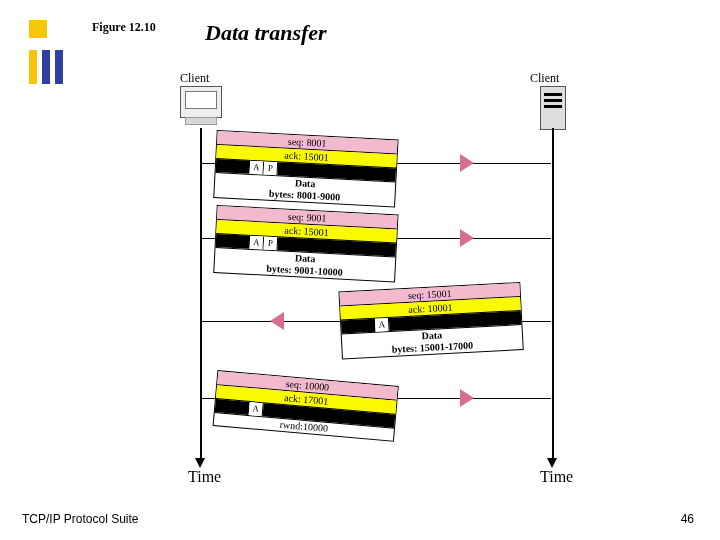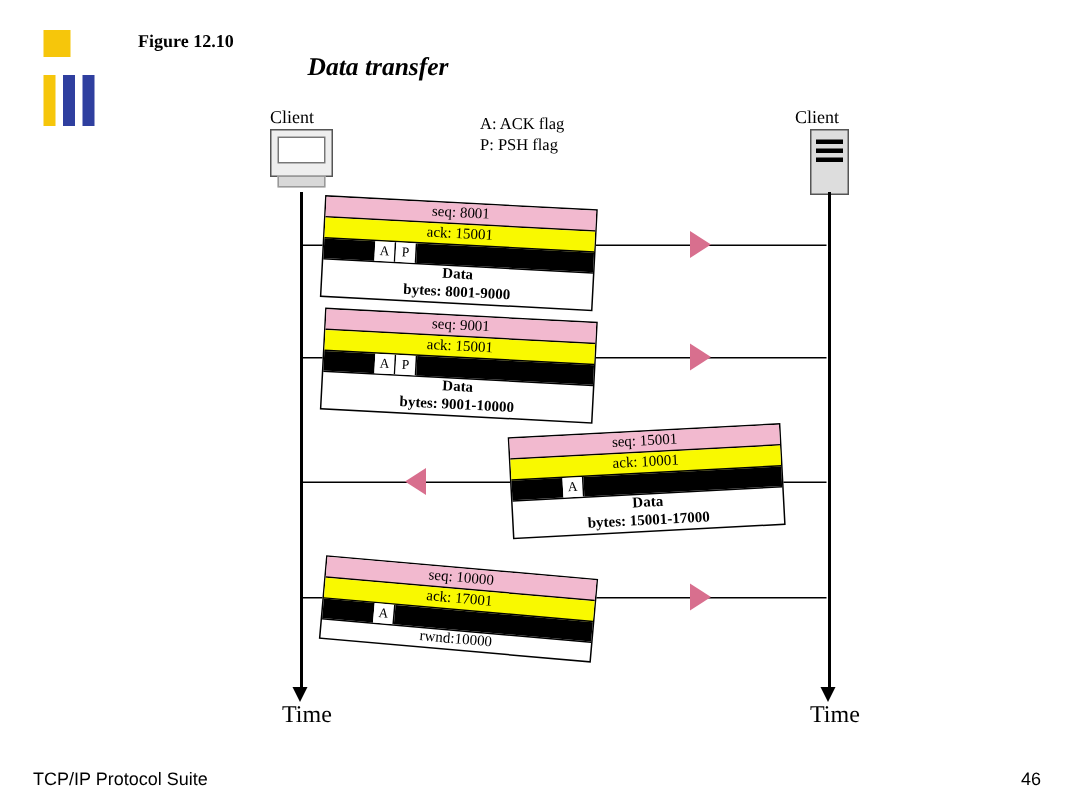--- a/index.html
+++ b/index.html
@@ -4,21 +4,21 @@
 <style>
   html, body { margin:0; padding:0; }
   body { width:720px; height:540px; font-family: "Times New Roman", serif; font-size:13px; color:#000; position:relative; background:#fff; }
 
   
   .hdr-bullet  { position:absolute; left:29px; top:20px; width:18px; height:18px; background:#f6c60b; }
   .hdr-bar-y   { position:absolute; left:29px; top:50px; width:8px; height:34px; background:#f6c60b; }
   .hdr-bar-b1  { position:absolute; left:42px; top:50px; width:8px; height:34px; background:#2f3f9f; }
   .hdr-bar-b2  { position:absolute; left:55px; top:50px; width:8px; height:34px; background:#2f3f9f; }
   .fig-label   { position:absolute; left:92px; top:20px; font-weight:bold; font-size:12px; }
-  .fig-title   { position:absolute; left:205px; top:35px; font-weight:bold; font-style:italic; font-size:17px; }
+  .fig-title   { position:absolute; left:205px; top:20px; font-weight:bold; font-style:italic; font-size:22px; }
 
   
   .footer      { position:absolute; left:22px; bottom:14px; font-family: Arial, sans-serif; font-size:12px;text-align:center; }
   .page        { position:absolute; right:26px; bottom:14px; font-family: Arial, sans-serif; font-size:12px; }
 
   
   .diagram { position:absolute; left:140px; top:68px; width:470px; height:430px; }
 
   .client-label { position:absolute; left:40px;  top:3px; font-size:12px; }
   .server-label { position:absolute; left:390px; top:3px; font-size:12px; }
@@ -91,24 +91,20 @@
     <div class="monitor-inner"></div>
   </div>
   <div class="monitor-base"></div>
 
   <div class="server-box">
     <div class="server-sl" style="top:6px"></div>
     <div class="server-sl" style="top:12px"></div>
     <div class="server-sl" style="top:18px"></div>
   </div>
 
-  <div class="legend">
-    <div>A: ACK flag</div>
-    <div>P: PSH flag</div>
-  </div>
 
   <div class="timeline tl-left"></div>
   <div class="timeline tl-right"></div>
   <div class="arrowhead ah-left"></div>
   <div class="arrowhead ah-right"></div>
   <div class="time-lbl time-l">Time</div>
   <div class="time-lbl time-r">Time</div>
 
   <div class="arrow-line" style="left:61px; top:95px;  width:350px;"></div>
   <div class="arrow-right" style="left:320px; top:86px;"></div>

